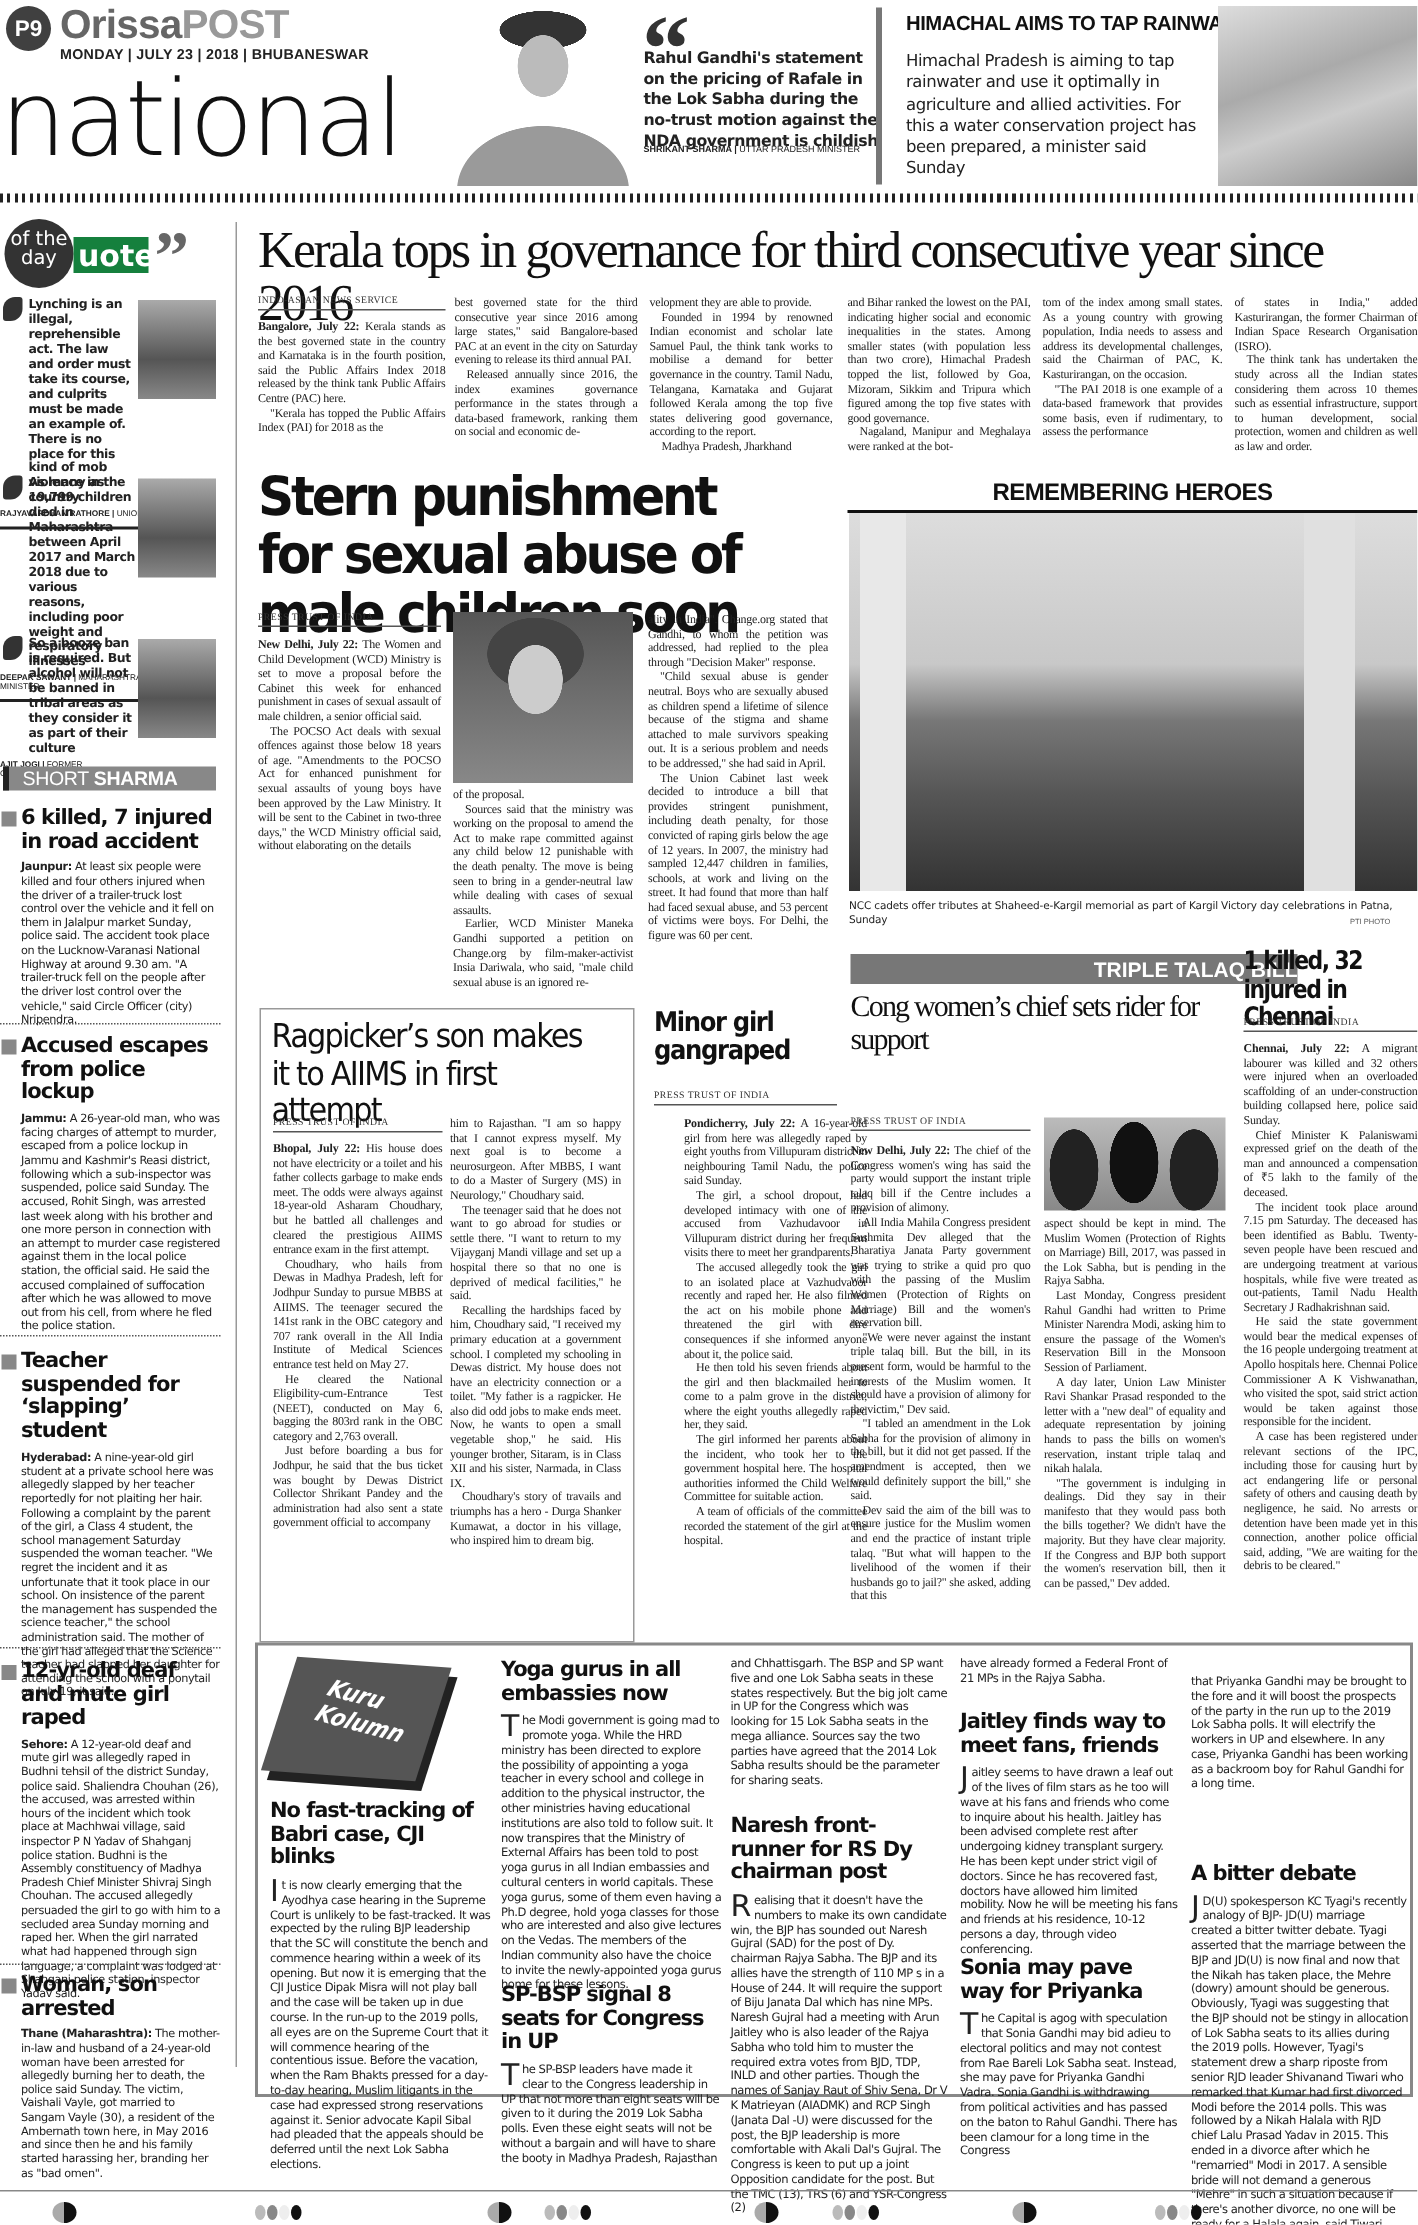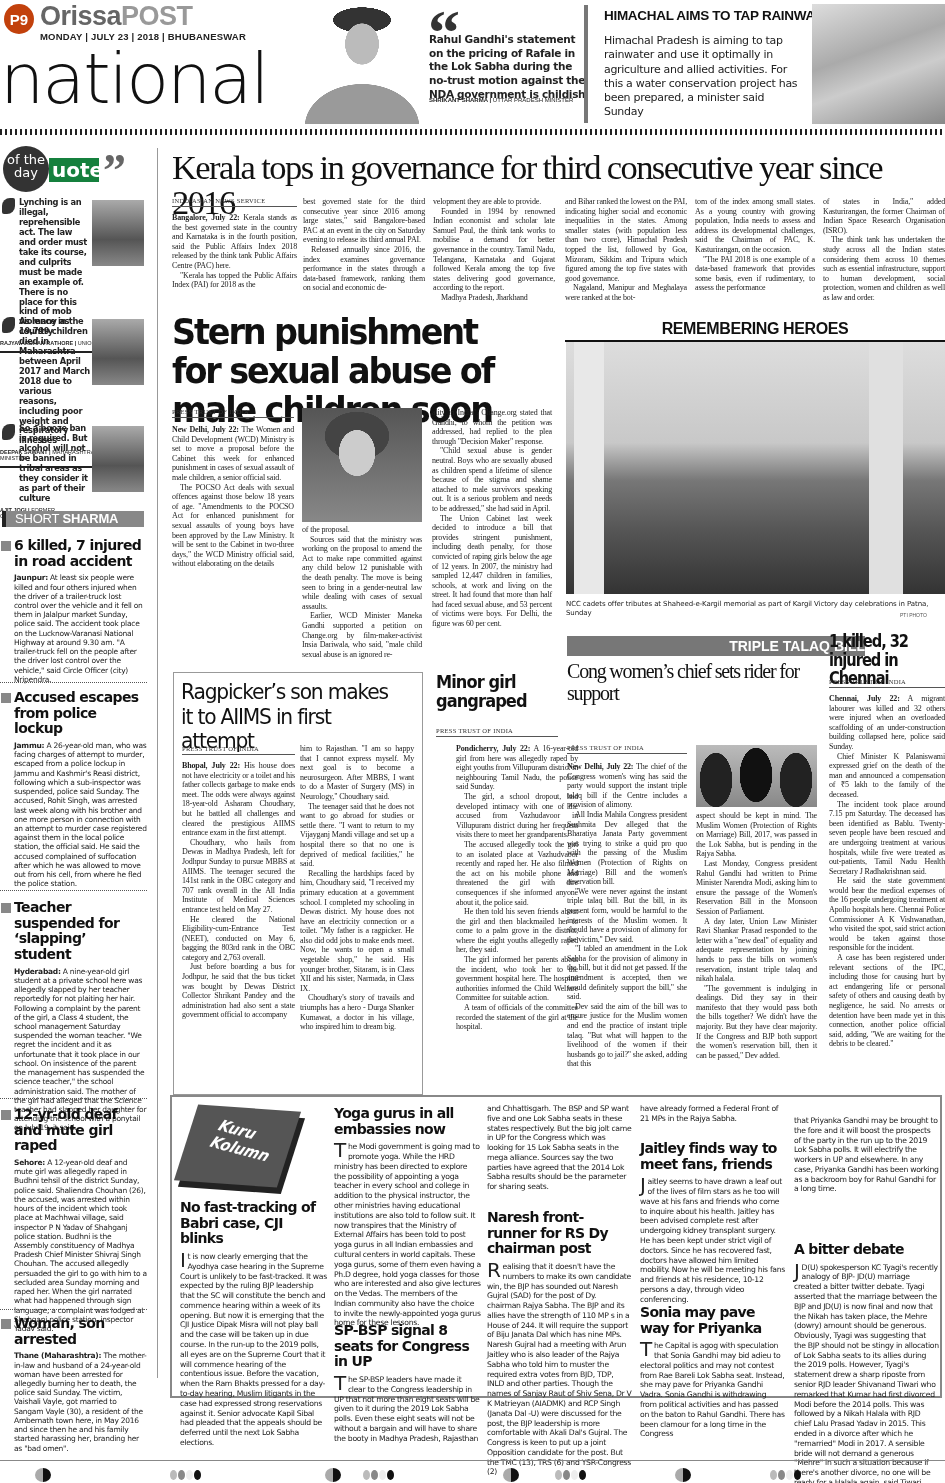--- a/index.html
+++ b/index.html
@@ -1,20 +1,20 @@
 <!DOCTYPE html>
 <html><head>
 <meta charset="utf-8">
 <style>
 *{box-sizing:border-box;margin:0;padding:0}
 html,body{width:945px;height:1483px;background:#fff;overflow:hidden}
 body{position:relative;font-family:"Liberation Serif",serif;color:#111}
 .abs{position:absolute}
 
-#page-badge{left:4px;top:4px;width:30px;height:30px;border-radius:50%;background:#c2410c;color:#fff;font:bold 15px "Liberation Sans",sans-serif;display:flex;align-items:center;justify-content:center}
+#page-badge{left:4px;top:4px;width:30px;height:30px;border-radius:50%;background:#404040;color:#fff;font:bold 15px "Liberation Sans",sans-serif;display:flex;align-items:center;justify-content:center}
 #brand{left:40px;top:1px;font:bold 27px "Liberation Sans",sans-serif;color:#666;letter-spacing:-0.5px}
 #brand .post{color:#999}
 #dateline{left:40px;top:31px;font:bold 9.5px "Liberation Sans",sans-serif;color:#222;letter-spacing:0.2px}
 #section-title{left:0;top:44px;font:300 70px "DejaVu Sans",sans-serif;color:#111;letter-spacing:-2px;line-height:1}
 .ruler{height:6px;background:repeating-linear-gradient(90deg,#222 0 2px,transparent 2px 5px)}
 #mast-photo{left:300px;top:2px;width:120px;height:122px;background:radial-gradient(ellipse 28px 34px at 62px 42px,#bbb 0 60%,transparent 61%),radial-gradient(ellipse 32px 14px at 62px 18px,#333 0 90%,transparent 91%),radial-gradient(ellipse 60px 45px at 62px 125px,#9a9a9a 0 95%,transparent 96%);}
 #quote-mark-big{left:428px;top:4px;font:bold 64px "Liberation Serif",serif;color:#333;line-height:0.9}
 #mast-quote{left:429px;top:33px;width:160px;font:bold 10.5px "DejaVu Sans",sans-serif;line-height:1.3;color:#222;letter-spacing:-0.3px}
 #mast-quote-byline{left:429px;top:97px;font:bold 6px "Liberation Sans",sans-serif;color:#222}
 #mast-divider{left:584px;top:5px;width:4px;height:118px;background:#777}

